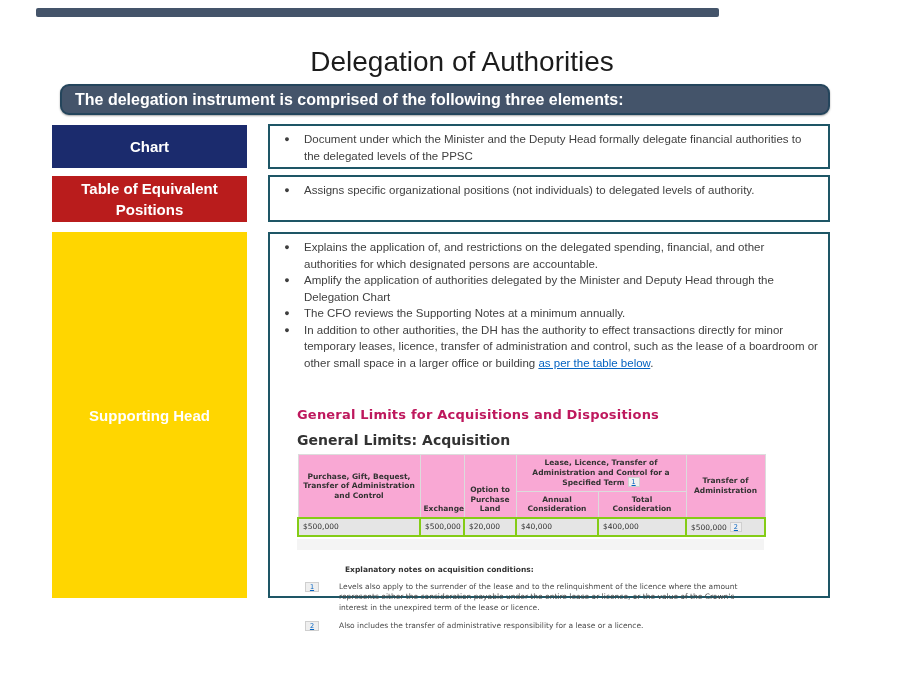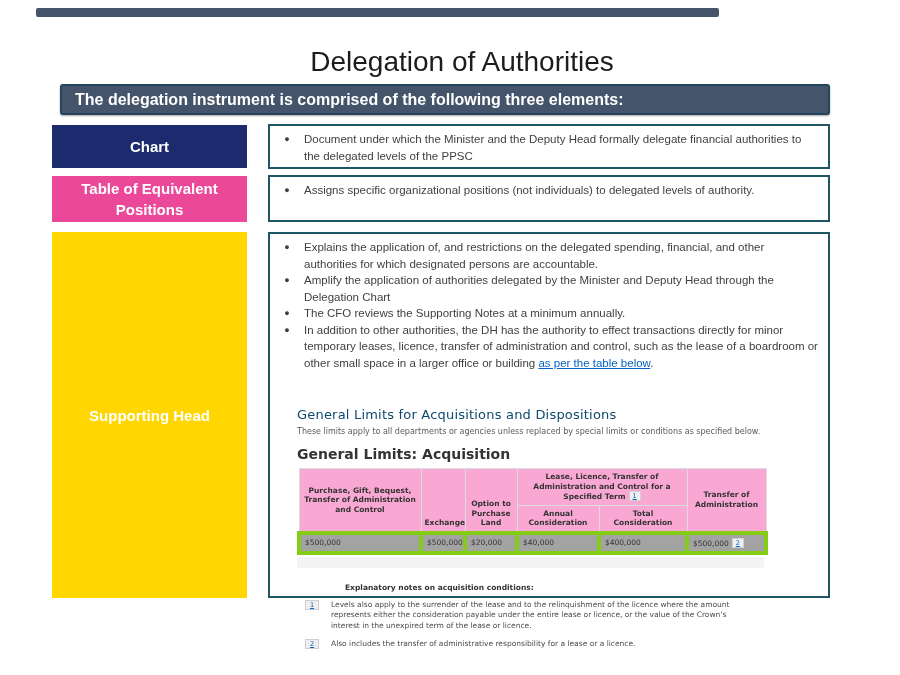--- a/index.html
+++ b/index.html
@@ -15,34 +15,34 @@
   }
 
   .slide-title {
     position: absolute; left: 12px; top: 46px; width: 900px;
     text-align: center; font-size: 28px; font-weight: 400; color: #1c1c1c;
     letter-spacing: 0px;
   }
 
   .header-pill {
     position: absolute; left: 60px; top: 84px; width: 770px; height: 31px;
-    background: #44546A; border: 2px solid #24455C; border-radius: 3px;
+    background: #44546A; border: 2px solid #24455C; border-radius: 9px;
     color: #ffffff; font-weight: bold; font-size: 16px;
     display: flex; align-items: center; padding-left: 13px;
     box-shadow: 0 1px 2px rgba(0,0,0,0.35);
   }
 
   .label-box {
     position: absolute; left: 52px; width: 195px;
     color: #ffffff; font-weight: bold; font-size: 15px; line-height: 21px;
     display: flex; align-items: center; justify-content: center;
     text-align: center; padding: 0 18px;
   }
   .label-chart   { top: 125px; height: 43px; background: #1B2B6D; }
-  .label-table   { top: 176px; height: 46px; background: #ec4899; }
+  .label-table   { top: 176px; height: 46px; background: #b91c1c; }
   .label-notes   { top: 232px; height: 366px; background: #FFD600; }
 
   .content-box {
     position: absolute; left: 268px; width: 562px;
     background: #ffffff; border: 2px solid #1E5666;
   }
   .content-chart { top: 124px; height: 45px; }
   .content-table { top: 175px; height: 47px; }
   .content-notes { top: 232px; height: 366px; }
 
@@ -55,34 +55,34 @@
     color: #3f3f3f;
   }
   ul.bullets li .txt { flex: 1; }
   .link { color: #0563C1; text-decoration: underline; cursor: pointer; text-align: right; }
 
   
   .acq-block {
     position: absolute; left: 27px; top: 173px; width: 492px;
     font-family: "DejaVu Sans", sans-serif; color: #333;
   }
-  .acq-heading { font-size: 13px; font-weight: normal; color: #0c4a6e; letter-spacing: 0.2px; }
+  .acq-heading { font-size: 13px; font-weight: bold; color: #be185d; letter-spacing: 0.2px; }
   .acq-sub { font-size: 8px; color: #5a5a5a; margin-top: 5px; }
   .acq-section { font-size: 14px; font-weight: bold; color: #333; margin-top: 10px; }
 
   table.acq-table {
     border-collapse: collapse; margin-top: 6px; width: 467px;
     font-size: 7.5px; table-layout: fixed;
   }
   table.acq-table th {
     background: #f9a8d4; font-weight: bold; color: #333; text-align: center;
     border: 1px solid #dcdcdc; padding: 3px 3px; line-height: 9.5px;
   }
   table.acq-table td {
-    background: #a3a3a3; border: 4px solid #84cc16; padding: 3px 4px;
+    background: #e5e5e5; border: 2px solid #84cc16; padding: 3px 4px;
     text-align: left; color: #333;
   }
   .col-purchase { width: 122px; } .col-exchange { width: 44px; }
   .col-option { width: 52px; } .col-annual { width: 82px; }
   .col-total { width: 88px; } .col-transfer { width: 79px; }
 
   .fnbox {
     display: inline-block; background: #EFEFEF; border: 1px solid #CFCFCF;
     color: #0563C1; text-decoration: underline; font-size: 6.5px;
     line-height: 8px; padding: 0 3px; margin-left: 3px; vertical-align: 1px;
@@ -90,21 +90,21 @@
   }
   .gray-band { width: 467px; height: 11px; background: #F4F4F4; margin-top: 2px; }
 
   .notes-heading { font-size: 7.5px; font-weight: bold; color: #333; margin-top: 15px; padding-left: 48px; }
   .note-row { display: flex; margin-top: 8px; width: 452px; }
   .note-marker {
     flex: 0 0 14px; height: 10px; background: #EFEFEF; border: 1px solid #CFCFCF;
     color: #0563C1; text-decoration: underline; font-size: 6.5px; line-height: 8px;
     text-align: center; margin-left: 8px; cursor: pointer;
   }
-  .note-text { flex: 1; font-size: 7.5px; line-height: 10.5px; color: #4a4a4a; margin-left: 12px; }
+  .note-text { flex: 1; font-size: 7.5px; line-height: 10.5px; color: #4a4a4a; margin-left: 20px; }
 </style>
 </head>
 <body>
 
 <div class="top-accent"></div>
 
 <div class="slide-title">Delegation of Authorities</div>
 
 <div class="header-pill">
   <span>The delegation instrument is comprised of the following three elements:</span>
@@ -152,21 +152,20 @@
       <span class="txt">The CFO reviews the Supporting Notes at a minimum annually.</span>
     </li>
     <li>
       <span class="dot">●</span>
       <span class="txt"><span>In addition to other authorities, the DH has the authority to effect transactions directly for minor temporary leases, licence, transfer of administration and control, such as the lease of a boardroom or other small space in a larger office or building </span><span class="link">as per the table below</span><span>.</span></span>
     </li>
   </ul>
 
   <div class="acq-block">
     <div class="acq-heading">General Limits for Acquisitions and Dispositions</div>
-    <div class="acq-sub">These limits apply to all departments or agencies unless replaced by special limits or conditions as specified below.</div>
     <div class="acq-section">General Limits: Acquisition</div>
 
     <table class="acq-table">
       <colgroup>
         <col class="col-purchase">
           <col class="col-exchange">
           <col class="col-option">
         <col class="col-annual">
           <col class="col-total">
           <col class="col-transfer">

